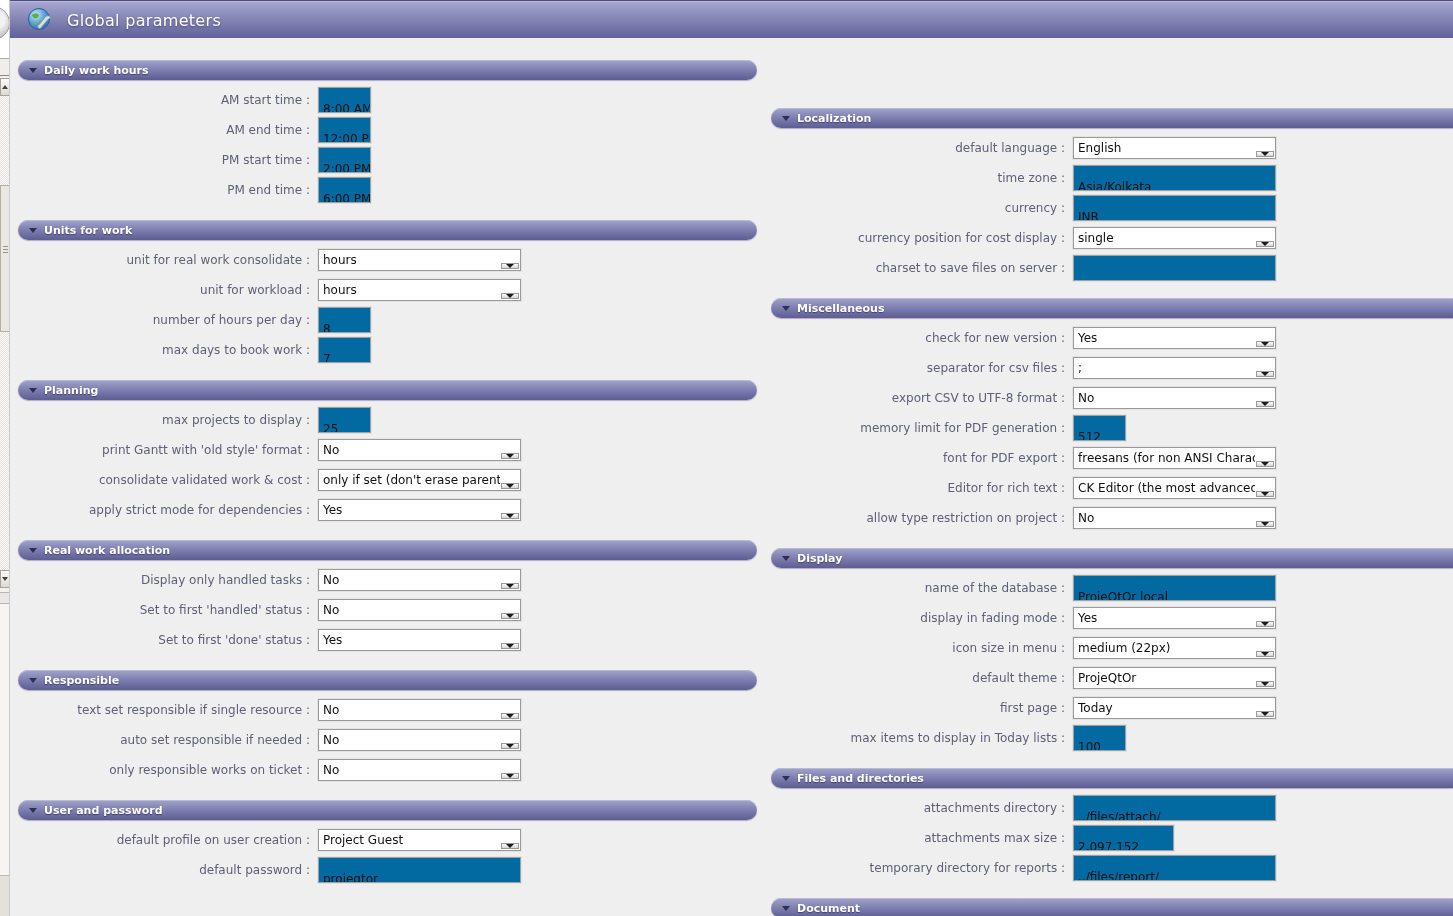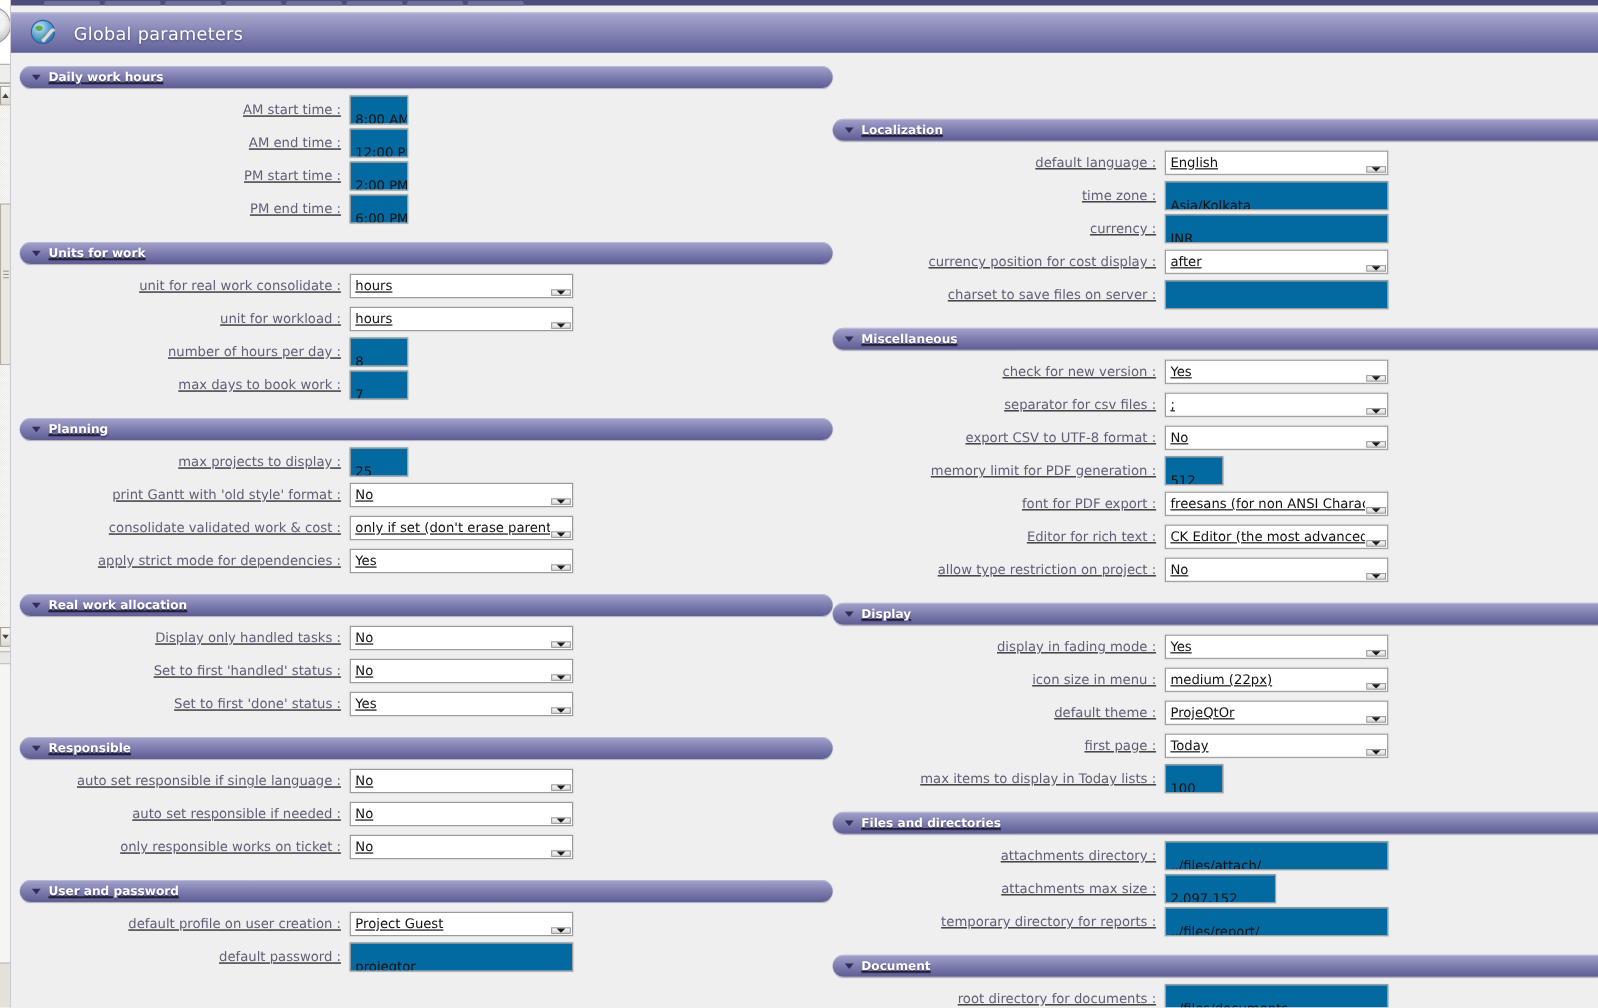--- a/index.html
+++ b/index.html
@@ -5,21 +5,21 @@
   html,body{margin:0;padding:0;}
   body{width:1453px;height:916px;overflow:hidden;background:#f0eff0;
        font-family:"DejaVu Sans","Liberation Sans",sans-serif;}
   #stage{position:relative;width:1453px;height:916px;overflow:hidden;}
 
   
   .tabstrip{position:absolute;left:10px;top:0;right:0;height:5px;background:#4d4d7d;}
   .tabstub{position:absolute;top:1px;height:4px;background:#6e6e9e;border-radius:2px 2px 0 0;}
 
   
-  .titlebar{position:absolute;left:10px;top:11px;right:0;height:37px;
+  .titlebar{position:absolute;left:10px;top:1px;right:0;height:37px;
     background:linear-gradient(180deg,#a6a6d0 0%,#8a8ab9 40%,#6b6ba2 85%,#61619a 100%);
     border-top:1px solid #b9b9da;display:flex;align-items:center;box-sizing:border-box;}
   .titlebar .appicon{width:26px;height:26px;margin-left:17px;flex:0 0 auto;}
   .titlebar .ttl{color:#ffffff;font-size:16px;margin-left:14px;letter-spacing:.3px;
     text-shadow:0 1px 2px rgba(40,40,80,.6);}
 
   
   .leftstrip{position:absolute;left:0;top:0;width:10px;height:916px;background:#f2f1ee;z-index:5;
     border-right:1px solid #c9c9d6;box-sizing:border-box;overflow:hidden;}
   .ls-white{position:absolute;left:0;top:0;width:10px;height:58px;background:#ffffff;}
@@ -40,21 +40,21 @@
   .sb-thumb{position:absolute;left:0;top:185px;width:10px;height:147px;background:#ebe8e1;
     border:1px solid #b3afa3;box-sizing:border-box;}
   .sb-grip{position:absolute;left:2px;top:60px;width:5px;height:1px;background:#9a968a;box-shadow:0 3px 0 #9a968a,0 6px 0 #9a968a;}
   .ls-div{position:absolute;left:0;top:592px;width:10px;height:12px;background:#e9e8e4;
     border-top:1px solid #b5b5b5;border-bottom:1px solid #b5b5b5;box-sizing:border-box;}
   .ls-plain{position:absolute;left:0;top:604px;width:10px;height:271px;background:#f6f5f2;}
   .ls-bottom{position:absolute;left:0;top:875px;width:10px;height:41px;background:#e4e1d8;border-top:1px solid #bbb;box-sizing:border-box;}
 
   
   .content{position:absolute;left:10px;top:42px;right:0;bottom:0;display:flex;
-    padding:18px 0 0 8px;box-sizing:border-box;gap:0;overflow:hidden;text-decoration:underline;}
+    padding:18px 0 0 8px;box-sizing:border-box;gap:14px;overflow:hidden;}
   .col-left{flex:0 0 739px;width:739px;}
   .col-right{flex:1 1 auto;min-width:0;margin-top:48px;}
 
   .section{margin-bottom:19px;}
   .secbar{height:20px;border-radius:10px;display:flex;align-items:center;cursor:pointer;
     background:linear-gradient(180deg,#a3a3cb 0%,#7a7aad 55%,#5d5d93 100%);
     box-shadow:inset 0 1px 0 #b8b8d8, 0 1px 1px rgba(90,90,130,.45);}
   [data-col="right"] .secbar{border-radius:10px 0 0 10px;}
   .tri{width:0;height:0;border-left:4px solid transparent;border-right:4px solid transparent;
     border-top:5px solid #2f2f55;margin-left:11px;flex:0 0 auto;}
@@ -270,21 +270,21 @@
             </div>
           </div>
         </div>
         <div class="section">
           <div class="secbar">
             <span class="tri"></span>
             <span class="sectitle">Responsible</span>
           </div>
           <div class="rows">
             <div class="row">
-              <span class="lbl">auto set responsible if single language :</span>
+              <span class="lbl">text set responsible if single resource :</span>
               <div class="sel">
                 <span class="selval">No</span>
                 <span class="selbtn">
                   <i></i>
                 </span>
               </div>
             </div>
             <div class="row">
               <span class="lbl">auto set responsible if needed :</span>
               <div class="sel">
@@ -347,21 +347,21 @@
               <span class="lbl">time zone :</span>
               <div class="tin w-l">Asia/Kolkata</div>
             </div>
             <div class="row">
               <span class="lbl">currency :</span>
               <div class="tin w-l">INR</div>
             </div>
             <div class="row">
               <span class="lbl">currency position for cost display :</span>
               <div class="sel">
-                <span class="selval">after</span>
+                <span class="selval">single</span>
                 <span class="selbtn">
                   <i></i>
                 </span>
               </div>
             </div>
             <div class="row">
               <span class="lbl">charset to save files on server :</span>
               <div class="tin w-l"></div>
             </div>
           </div>
@@ -432,20 +432,24 @@
             </div>
           </div>
         </div>
         <div class="section">
           <div class="secbar">
             <span class="tri"></span>
             <span class="sectitle">Display</span>
           </div>
           <div class="rows">
             <div class="row">
+              <span class="lbl">name of the database :</span>
+              <div class="tin w-l">ProjeQtOr local</div>
+            </div>
+            <div class="row">
               <span class="lbl">display in fading mode :</span>
               <div class="sel">
                 <span class="selval">Yes</span>
                 <span class="selbtn">
                   <i></i>
                 </span>
               </div>
             </div>
             <div class="row">
               <span class="lbl">icon size in menu :</span>

